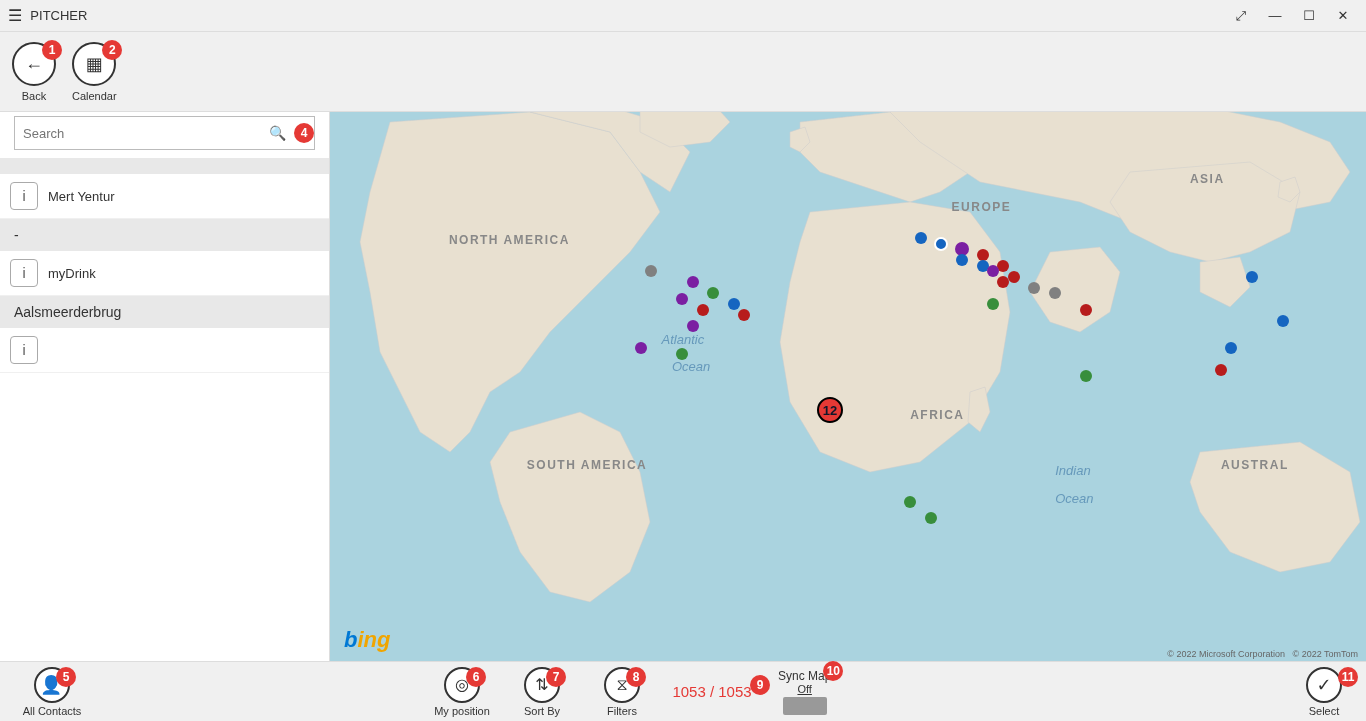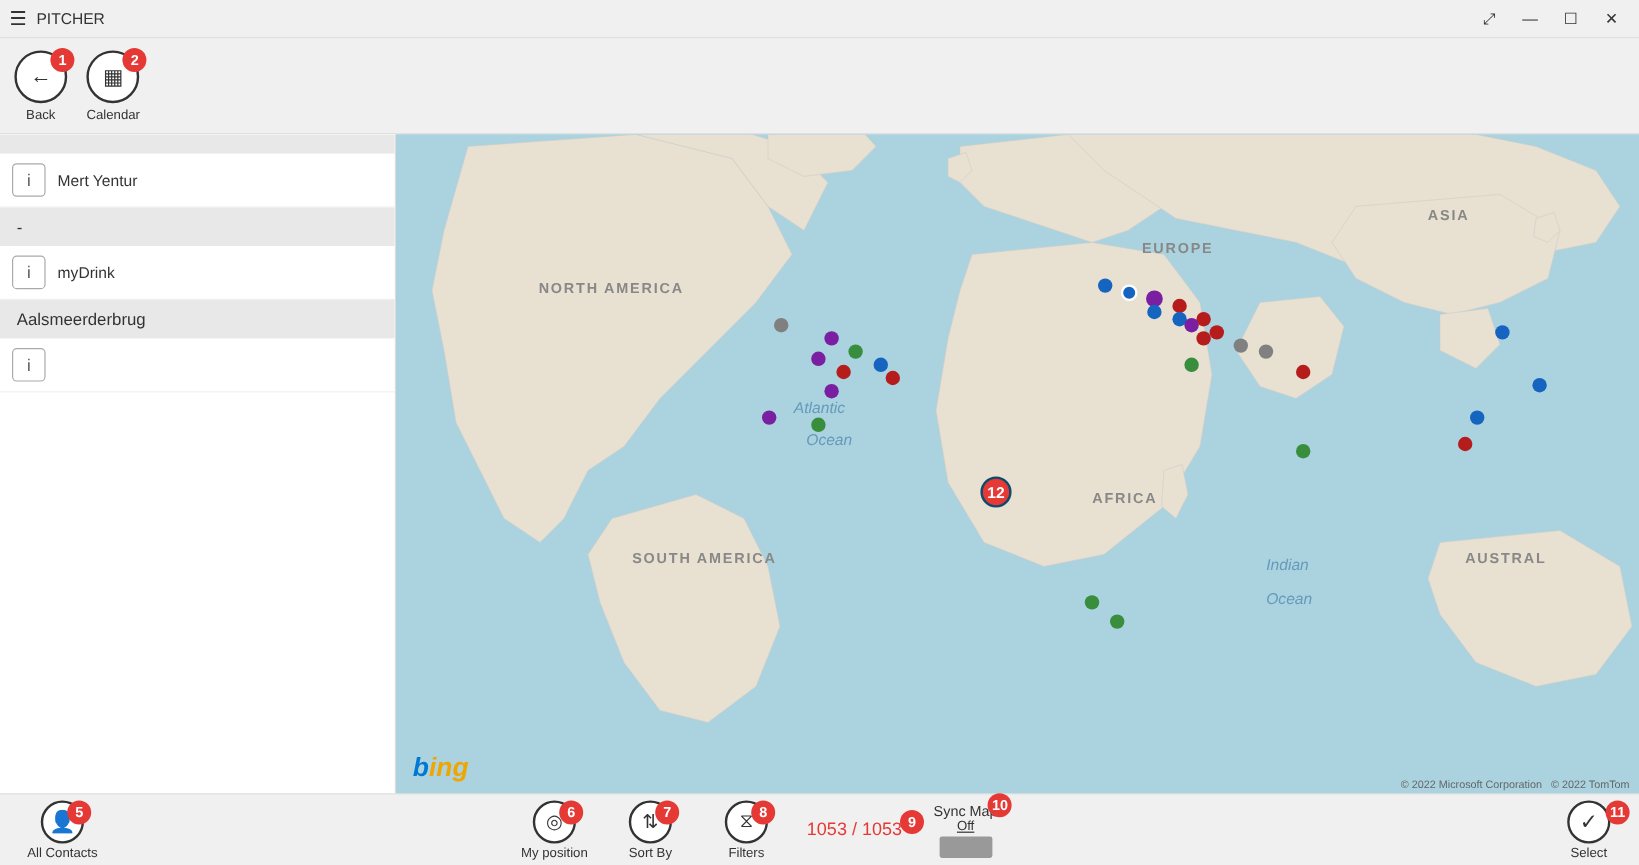--- a/index.html
+++ b/index.html
@@ -232,28 +232,28 @@
       border-radius: 50%;
       display: flex; align-items: center; justify-content: center;
       font-size: 18px;
       background: white;
     }
 
     
     .anno {
       position: absolute;
       background: #e53935;
-      color: #ffffff;
+      color: #0f172a;
       border-radius: 50%;
       font-size: 13px; font-weight: bold;
       width: 26px; height: 26px;
       display: flex; align-items: center; justify-content: center;
       z-index: 20;
       pointer-events: none;
-      border: 2px solid #0c4a6e;
+      border: 2px solid #000000;
     }
   </style>
 </head>
 <body>
 
 <div class="titlebar">
   <div class="titlebar-left">
     <span class="hamburger">☰</span>
     <span class="app-title">PITCHER</span>
   </div>
@@ -278,20 +278,25 @@
       <div class="circle-icon">▦</div>
       <div class="badge-red">2</div>
     </div>
     <span>Calendar</span>
   </button>
 </div>
 
 <div class="main-layout">
 
   <div class="sidebar">
+    <div class="search-box">
+      <input class="search-input" type="text" placeholder="Search" style="">
+      <button class="search-icon-btn">🔍</button>
+      <div class="badge-red" style="position:relative;top:0;right:0;">4</div>
+    </div>
 
     <div class="sidebar-list">
 
       <div class="group-header" style="height:14px;">&nbsp;</div>
       <div class="list-item">
         <button class="info-btn">i</button>
         <div>
           <div class="item-text">Mert Yentur</div>
         </div>
       </div>

